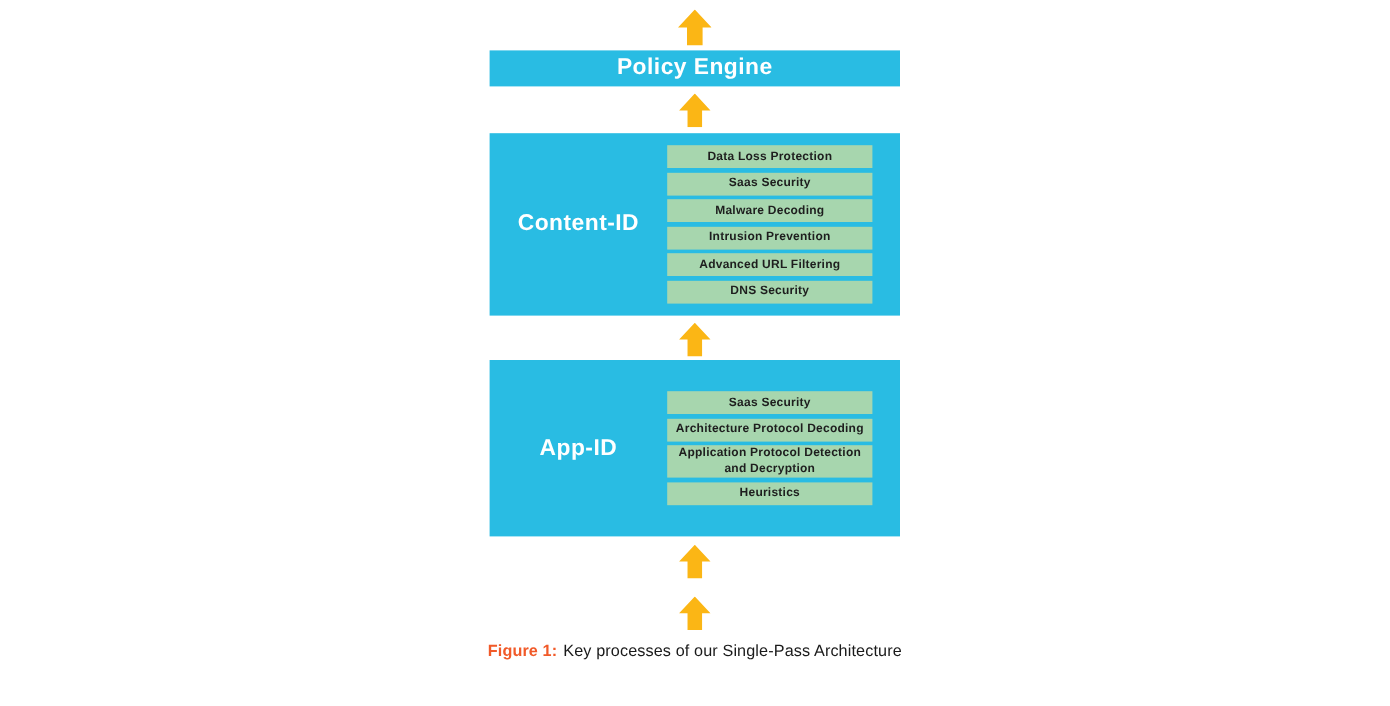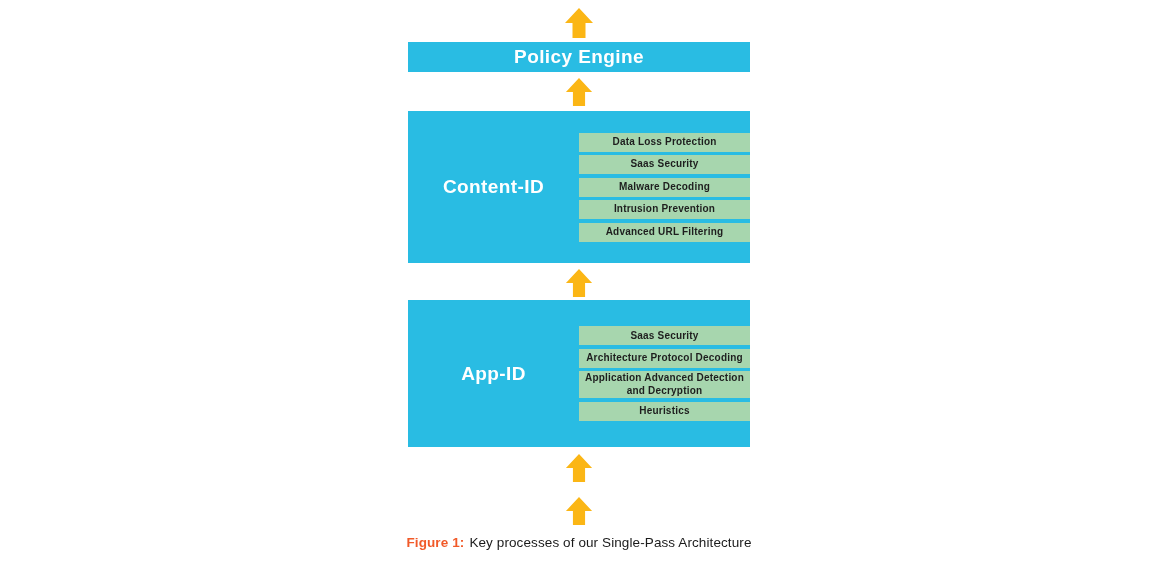--- a/index.html
+++ b/index.html
@@ -57,21 +57,21 @@
   .box.app-id { height: 147px; }
   .box-label-wrap {
     flex: 1 1 auto;
     display: flex;
     align-items: flex-start;
     justify-content: center;
   }
   .items {
     flex: 0 0 auto;
     width: 171px;
-    margin-right: 0;
+    margin-right: 23px;
     display: flex;
     flex-direction: column;
     row-gap: 3.5px;
   }
   .item {
     background: var(--item-green, #A7D6AE);
     min-height: 19px;
     display: flex;
     align-items: center;
     justify-content: center;
@@ -119,35 +119,36 @@
     <div class="box content-id">
       <div class="box-label-wrap">
         <span class="bar-label">Content-ID</span>
       </div>
       <div class="items">
         <div class="item">Data Loss Protection</div>
         <div class="item">Saas Security</div>
         <div class="item">Malware Decoding</div>
         <div class="item">Intrusion Prevention</div>
         <div class="item">Advanced URL Filtering</div>
+        <div class="item">DNS Security</div>
       </div>
     </div>
 
     <svg class="arrow a3" width="28" height="28" viewBox="0 0 28 30">
       <polygon points="14,0 28,15 20.5,15 20.5,30 7.5,30 7.5,15 0,15"></polygon>
     </svg>
 
     <div class="box app-id">
       <div class="box-label-wrap">
         <span class="bar-label">App-ID</span>
       </div>
       <div class="items">
         <div class="item">Saas Security</div>
         <div class="item">Architecture Protocol Decoding</div>
-        <div class="item">Application Advanced Detection and Decryption</div>
+        <div class="item">Application Protocol Detection and Decryption</div>
         <div class="item">Heuristics</div>
       </div>
     </div>
 
     <svg class="arrow a4" width="28" height="28" viewBox="0 0 28 30">
       <polygon points="14,0 28,15 20.5,15 20.5,30 7.5,30 7.5,15 0,15"></polygon>
     </svg>
 
 
     <svg class="arrow a5" width="28" height="28" viewBox="0 0 28 30">

